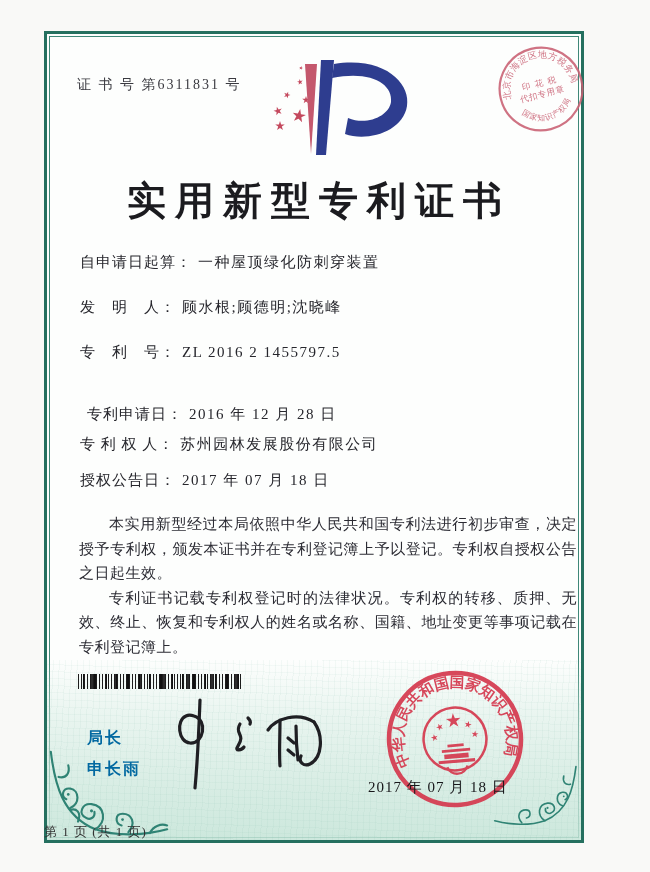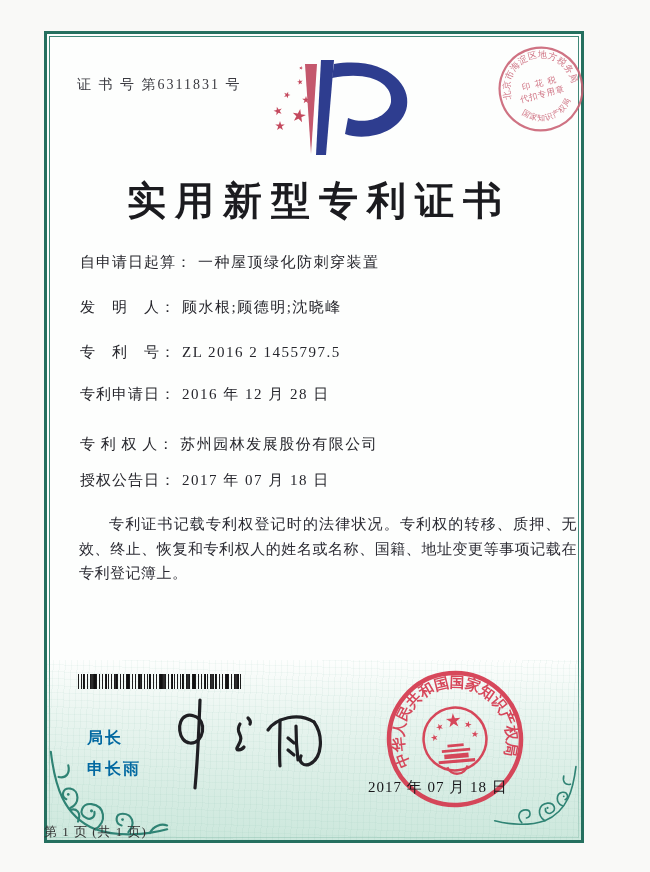--- a/index.html
+++ b/index.html
@@ -39,21 +39,21 @@
   .title {
     position:absolute; left:44px; top:174px; width:550px;
     text-align:center; font-size:39px; font-weight:600;
     letter-spacing:9px; color:#1b1b1f;
   }
   .fields { position:absolute; left:80px; top:253px; width:470px; }
   .field { position:absolute; left:0; font-size:15px; white-space:nowrap; color:#26262c; }
   .field .flabel { letter-spacing:1px; }
   .field .fvalue { margin-left:6px; letter-spacing:1.5px; }
   .f0 { top:0; }   .f1 { top:45px; } .f2 { top:90px; }
-  .f3 { top:132px;} .f4 { top:182px;} .f5 { top:218px; }
+  .f3 { top:152px;margin-left:7px;} .f4 { top:182px;} .f5 { top:218px; }
   .paras {
     position:absolute; left:79px; top:512px; width:498px;
     font-size:15px; line-height:24.5px; text-align:justify; color:#2b2b33;
   }
   .paras p { text-indent:2em; letter-spacing:0.5px; }
   .barcode {
     position:absolute; left:78px; top:674px; width:164px; height:15px;
     background-image:
       repeating-linear-gradient(90deg,#1c1c1c 0 1px,transparent 1px 3px),
       repeating-linear-gradient(90deg,transparent 0 5px,#111 5px 7px,transparent 7px 11px),
@@ -178,20 +178,21 @@
   </div>
   <div class="field f4">
     <span class="flabel">专 利 权 人：</span><span class="fvalue">苏州园林发展股份有限公司</span>
   </div>
   <div class="field f5">
     <span class="flabel">授权公告日：</span><span class="fvalue">2017 年 07 月 18 日</span>
   </div>
 </div>
 
 <div class="paras">
+  <p>本实用新型经过本局依照中华人民共和国专利法进行初步审查，决定授予专利权，颁发本证书并在专利登记簿上予以登记。专利权自授权公告之日起生效。</p>
   <p>专利证书记载专利权登记时的法律状况。专利权的转移、质押、无效、终止、恢复和专利权人的姓名或名称、国籍、地址变更等事项记载在专利登记簿上。</p>
 </div>
 
 <div class="barcode"></div>
 
 <div class="director">
   <div>局长</div>
   <div>申长雨</div>
 </div>
 

